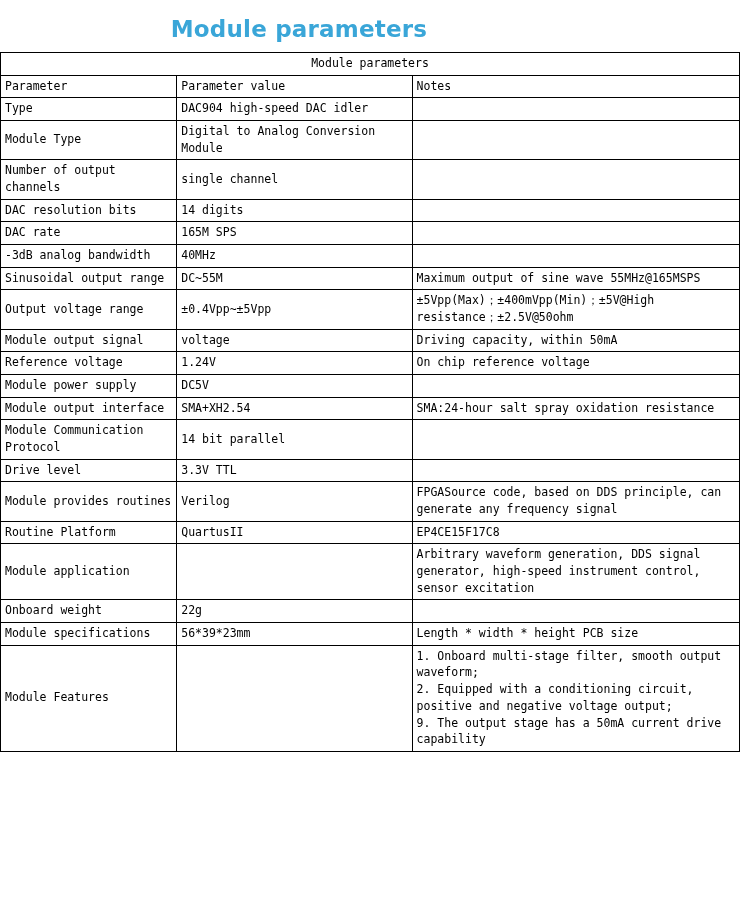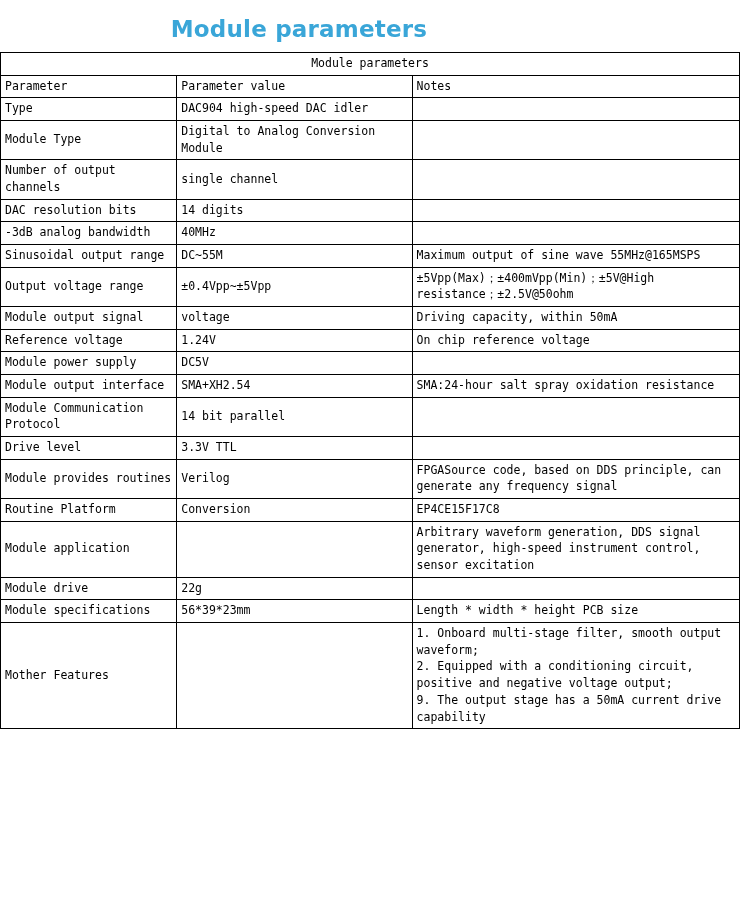--- a/index.html
+++ b/index.html
@@ -106,20 +106,25 @@
       <tr class="r-noc">
         <td>Number of output channels</td>
         <td>single channel</td>
         <td></td>
       </tr>
       <tr class="r-res">
         <td>DAC resolution bits</td>
         <td>14 digits</td>
         <td></td>
       </tr>
+      <tr class="r-rate">
+        <td>DAC rate</td>
+        <td>165M SPS</td>
+        <td></td>
+      </tr>
       <tr class="r-bw">
         <td>-3dB analog bandwidth</td>
         <td>40MHz</td>
         <td></td>
       </tr>
       <tr class="r-sin">
         <td>Sinusoidal output range</td>
         <td>DC~55M</td>
         <td>Maximum output of sine wave 55MHz@165MSPS</td>
       </tr>
@@ -158,40 +163,40 @@
         <td>3.3V TTL</td>
         <td></td>
       </tr>
       <tr class="r-rout">
         <td>Module provides routines</td>
         <td>Verilog</td>
         <td>FPGASource code, based on DDS principle, can generate any frequency signal</td>
       </tr>
       <tr class="r-plat">
         <td>Routine Platform</td>
-        <td>Conversion</td>
+        <td>QuartusII</td>
         <td>EP4CE15F17C8</td>
       </tr>
       <tr class="r-app">
         <td>Module application</td>
         <td></td>
         <td>Arbitrary waveform generation, DDS signal generator, high-speed instrument control, sensor excitation</td>
       </tr>
       <tr class="r-wt">
-        <td>Module drive</td>
+        <td>Onboard weight</td>
         <td>22g</td>
         <td></td>
       </tr>
       <tr class="r-spec">
         <td>Module specifications</td>
         <td>56*39*23mm</td>
         <td>Length * width * height PCB size</td>
       </tr>
       <tr class="r-feat">
-        <td>Mother Features</td>
+        <td>Module Features</td>
         <td></td>
         <td class="multi">1. Onboard multi-stage filter, smooth output waveform;
 2. Equipped with a conditioning circuit, positive and negative voltage output;
 9. The output stage has a 50mA current drive capability</td>
       </tr>
     </tbody>
   </table>
 
 </div>
 

